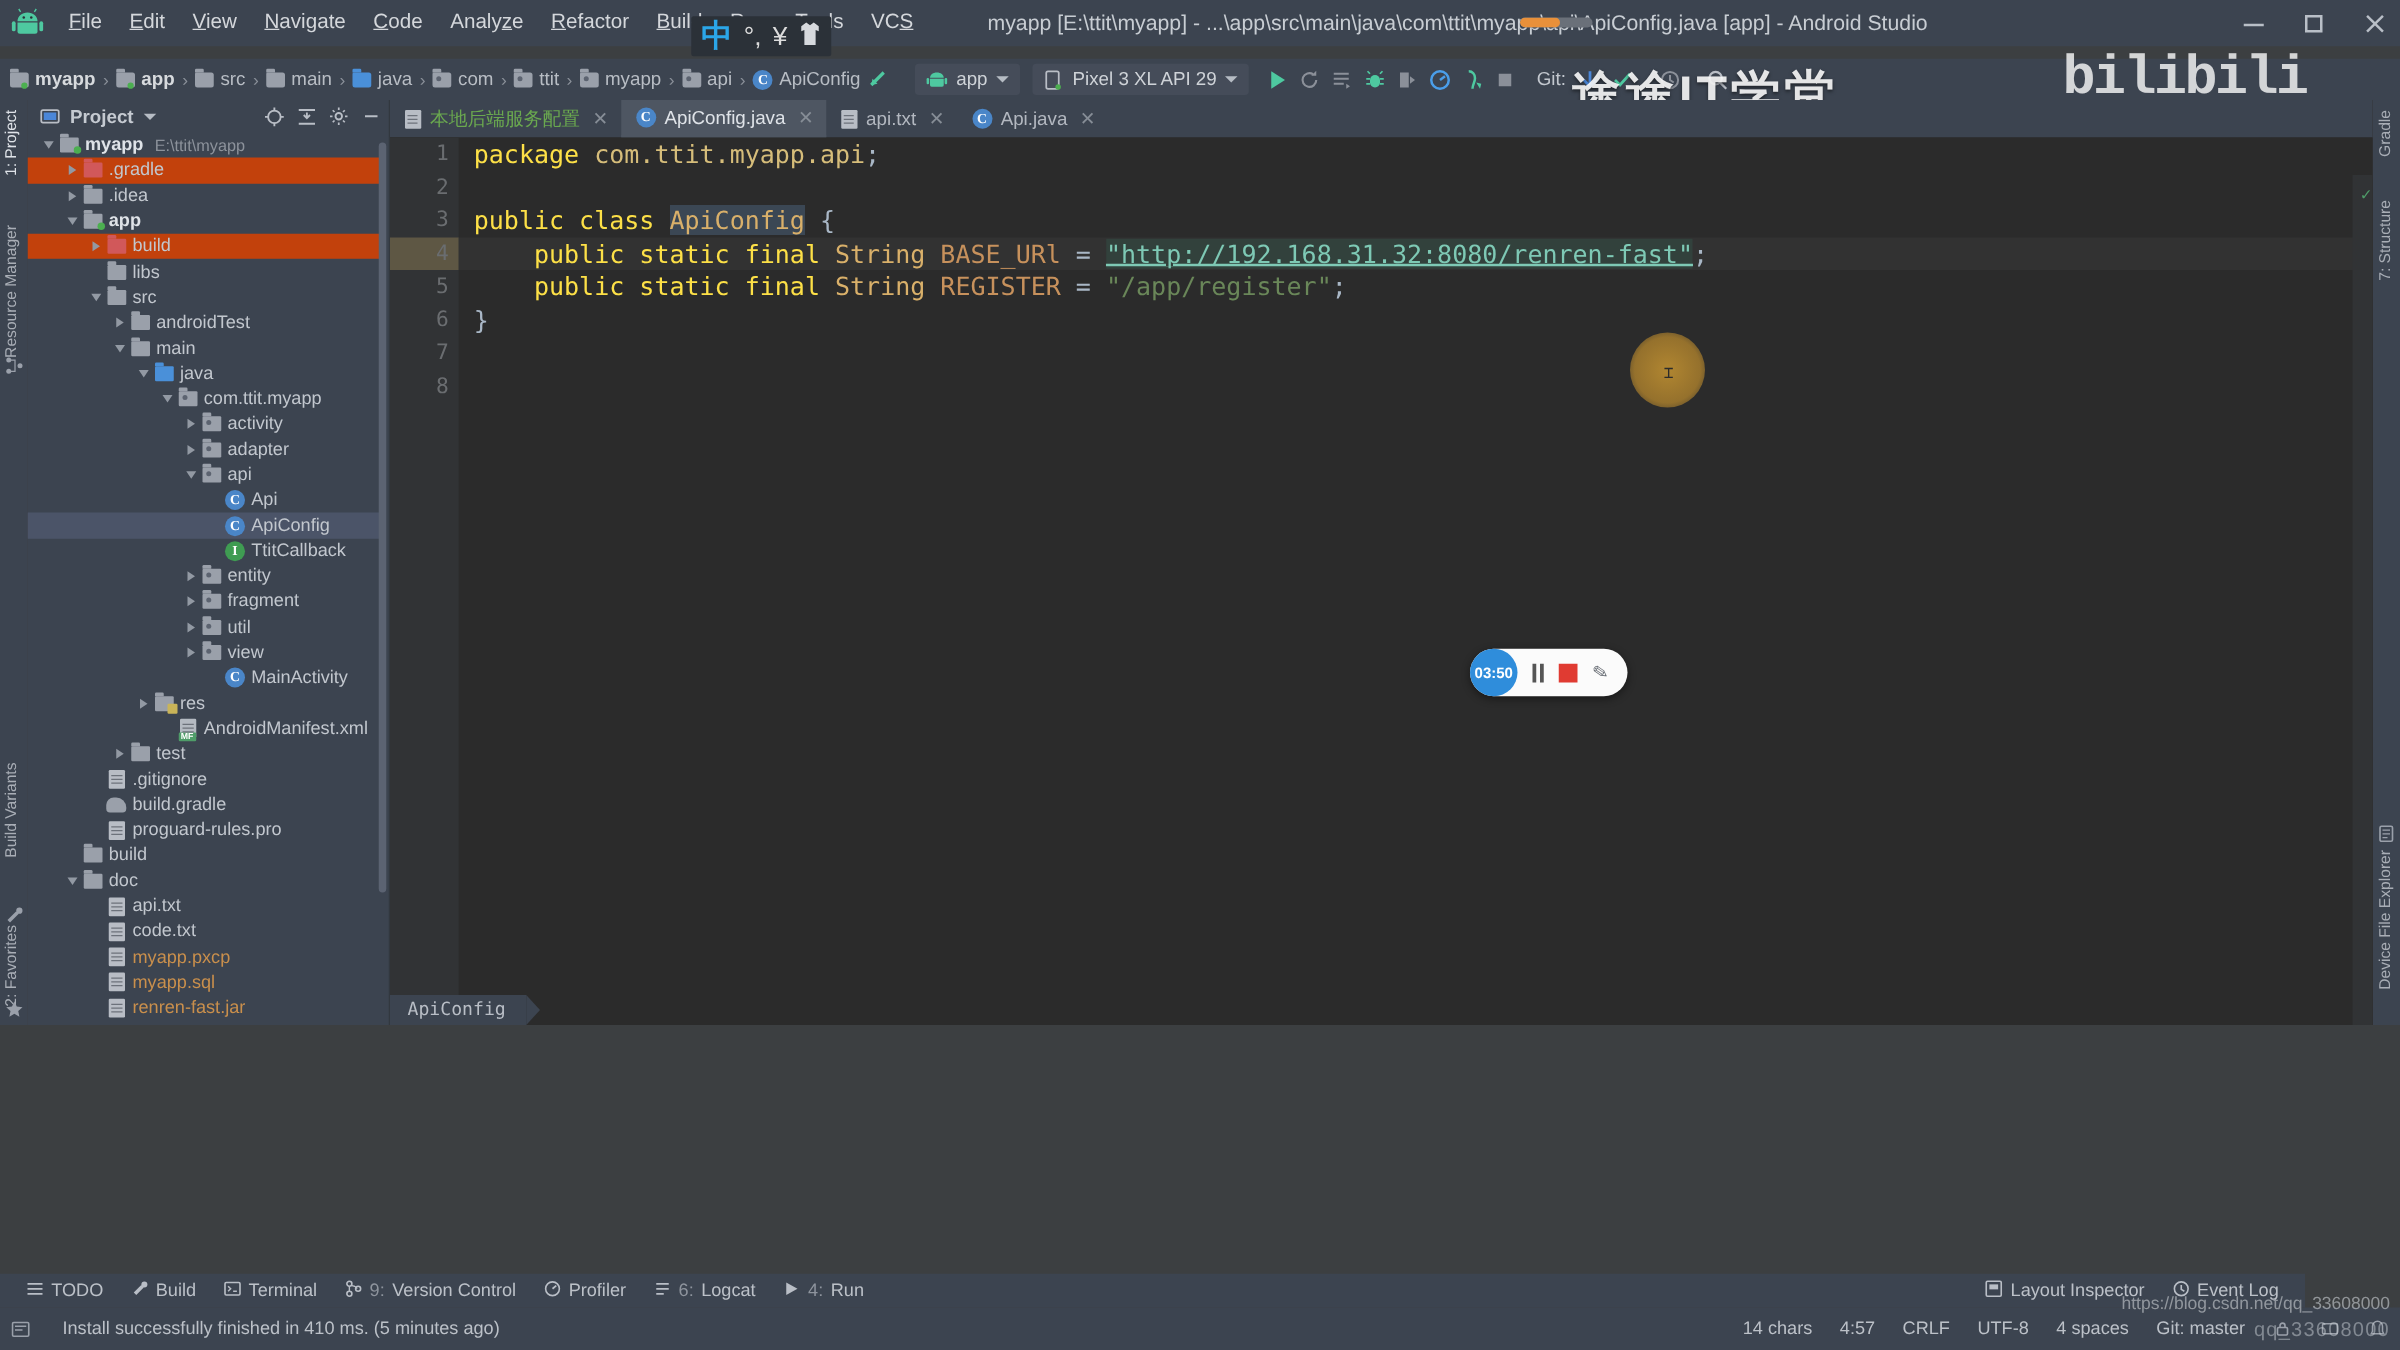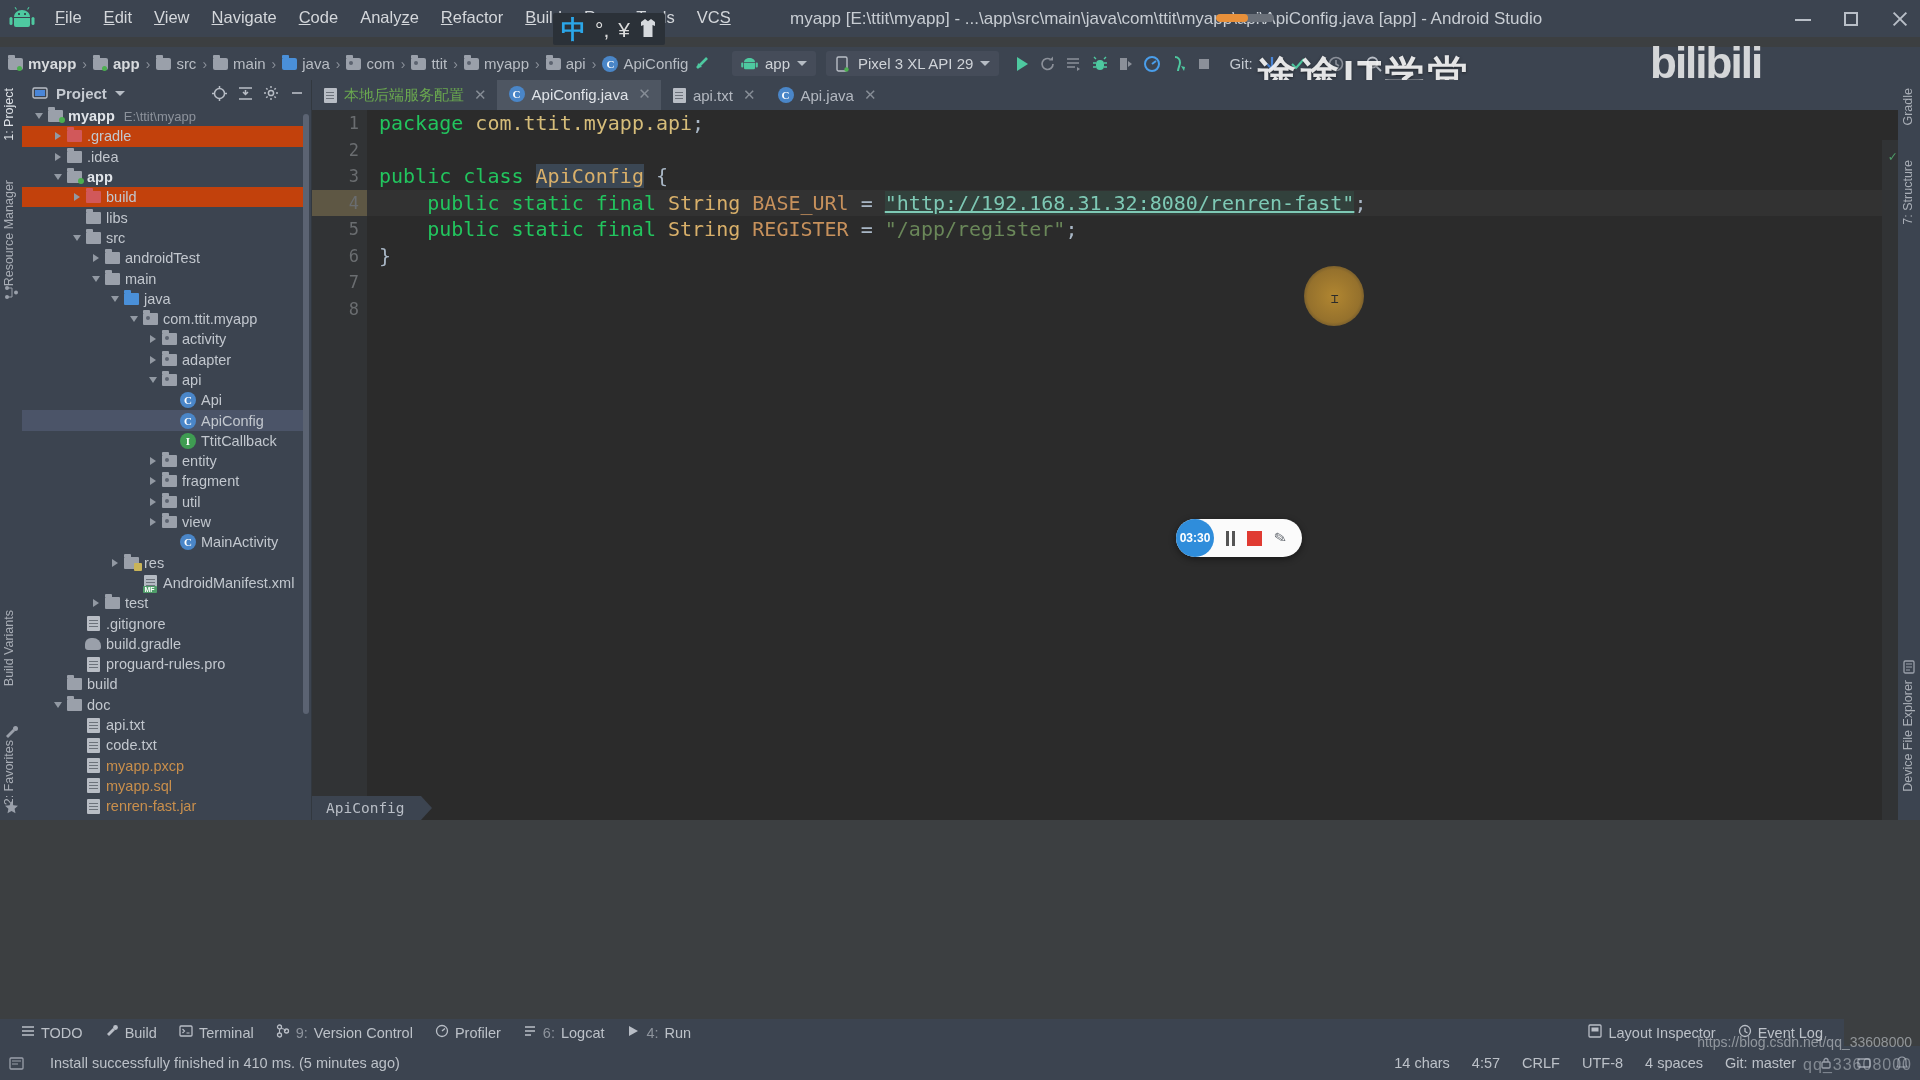--- a/index.html
+++ b/index.html
@@ -174,21 +174,21 @@
     position:absolute; right:8px; font-size:17px; color:#6a6d70; line-height:26.5px; height:26.5px;
     font-family:"DejaVu Sans Mono", monospace;
   }
   .gutter-mark { position:absolute; left:0; width:55px; height:26.5px; background:#5e5744; }
   .codelines { position:absolute; left:55px; top:0; right:0; height:100%; }
   .cline {
     height:26.5px; line-height:26.5px; white-space:pre; padding-left:12px;
     font-family:"DejaVu Sans Mono", monospace; font-size:20px;
   }
   .cline.cur { background:#323232; }
-  .kw { color:#22c55e; }
+  .kw { color:#fde047; }
   .typ { color:#d9b06a; }
   .fld { color:#c7915c; }
   .pln { color:#a9b7c6; }
   .str { color:#6a8759; }
   .cname { color:#d9b06a; }
   .pkgn { color:#d6bd7a; }
   .punc { color:#a9b7c6; }
   .url { color:#7ec9b5; text-decoration:underline; }
   .str-hl { background:#32413c; }
   .ident-hl { background:#3b4754; }
@@ -234,21 +234,21 @@
   .rec-pen { margin-left:12px; font-size:15px; color:#6a6f76; transform:rotate(-10deg); }
 
   
   .wm-text {
     position:absolute; left:1257px; top:48px; font-size:40px; font-weight:bold;
     color:rgba(255,255,255,0.88); letter-spacing:3px; white-space:nowrap;
     font-family:"Liberation Sans", sans-serif; text-shadow:0 1px 3px rgba(0,0,0,0.5);
   }
   .wm-bili {
     position:absolute; left:1650px; top:38px; font-size:44px; font-weight:bold;
-    color:rgba(255,255,255,0.78); font-family:Liberation Sans, sans-serif; letter-spacing:-2px;
+    color:rgba(255,255,255,0.78); font-family:Liberation Mono, monospace; letter-spacing:-2px;
   }
   .wm-csdn {
     position:absolute; right:8px; bottom:30px; font-size:14px; color:rgba(190,195,200,0.65);
     font-family:"Liberation Sans", sans-serif;
   }
   .wm-qq {
     position:absolute; right:8px; bottom:6px; font-size:16px; color:rgba(200,205,212,0.5);
     font-family:"Liberation Sans", sans-serif; letter-spacing:1px;
   }
 
@@ -946,21 +946,21 @@
       <div class="mouse-blob"></div>
       <div class="mouse-ptr">⌶</div>
 
       <div class="edit-crumb">
         <span>ApiConfig</span>
       </div>
     </div>
   </div>
 
   <div class="recorder">
-    <div class="rec-time">03:30</div>
+    <div class="rec-time">03:50</div>
     <div class="rec-pause">
         <i></i>
         <i></i>
       </div>
     <div class="rec-stop"></div>
     <div class="rec-pen">✎</div>
   </div>
 
   <div class="bottombar">
     <div class="bb-item">

